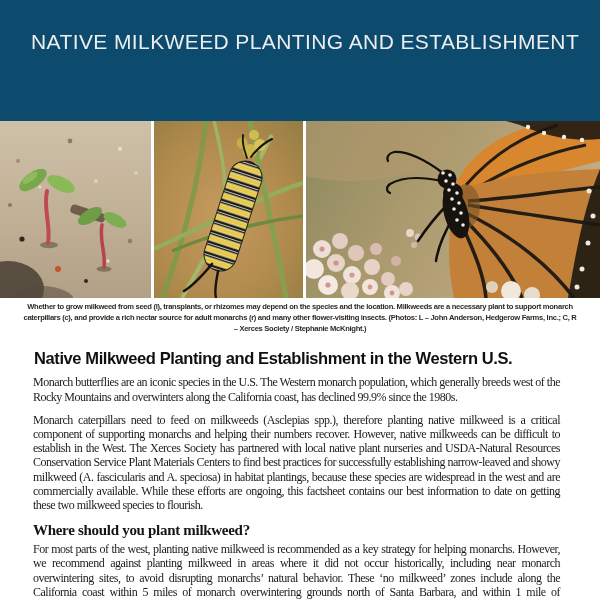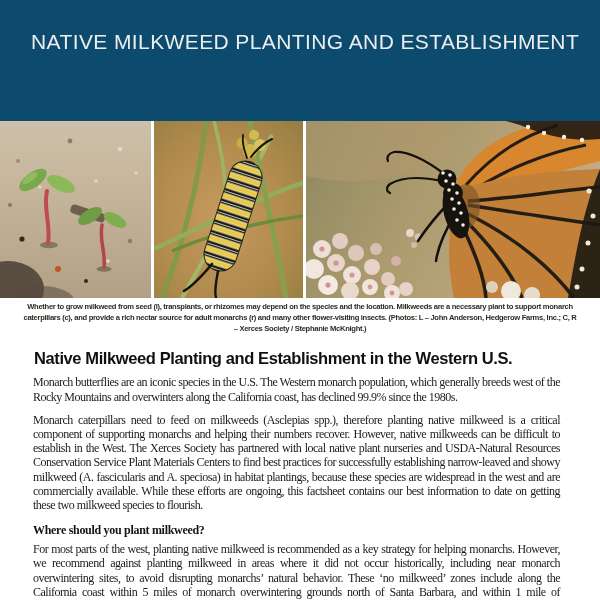--- a/index.html
+++ b/index.html
@@ -52,21 +52,21 @@
   .main p{
     margin:0 0 9px 0;
     font-size:12px;line-height:14.2px;letter-spacing:-0.5px;
     text-align:justify;
   }
   .main p.last{margin-bottom:7px;}
   .main h2{
     margin:12px 0 5px 0;
     font-family:"Liberation Serif",serif;
     font-weight:bold;
-    font-size:12px;line-height:13px;letter-spacing:-0.3px;
+    font-size:15px;line-height:13px;letter-spacing:-0.3px;
     color:#151412;
   }
   .it{}
 </style>
 </head>
 <body>
 
 <div class="page">
 
   <header class="banner">

